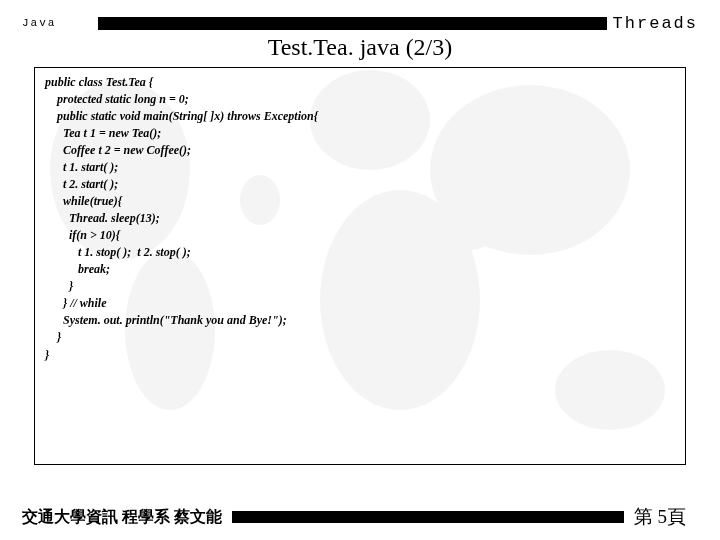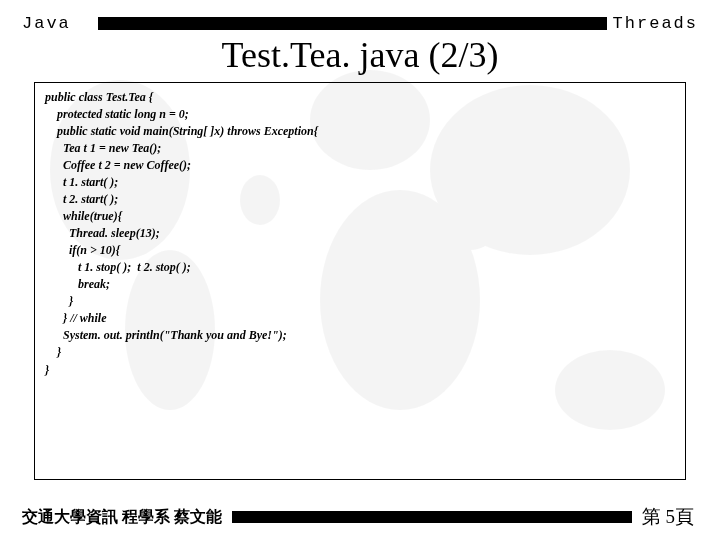--- a/index.html
+++ b/index.html
@@ -31,42 +31,42 @@
     height: 100%;
   }
   .header {
     display: flex;
     align-items: center;
     padding: 8px 22px 0 22px;
     height: 44px;
   }
   .header-left {
     font-family: "Courier New", Courier, monospace;
-    font-size: 17px;
+    font-size: 11px;
     letter-spacing: 2px;
     width: 70px;
     flex: 0 0 auto;
     padding-bottom: 14px;
   }
   .header-bar {
     flex: 1 1 auto;
     height: 13px;
     background: #000000;
     margin: 0 6px 14px 6px;
   }
   .header-right {
     font-family: "Courier New", Courier, monospace;
     font-size: 17px;
     letter-spacing: 2px;
     flex: 0 0 auto;
     padding-bottom: 14px;
   }
   .title {
     text-align: center;
-    font-size: 36px;
+    font-size: 24px;
     font-family: "Times New Roman", serif;
     margin-top: -18px;
     margin-bottom: 6px;
   }
   .code-box {
     margin: 0 34px;
     border: 1px solid #000;
     background: rgba(255,255,255,0.0);
     padding: 6px 10px 6px 10px;
     height: 398px;
@@ -79,21 +79,21 @@
     font-weight: bold;
     font-size: 12px;
     line-height: 1.42;
     white-space: pre;
     font-style: italic;
   }
   .footer {
     position: absolute;
     bottom: 10px;
     left: 0;
-    right: 4px;
+    right: 12px;
     display: flex;
     align-items: center;
     padding: 0 22px;
   }
   .footer-left {
     font-size: 16px;
     font-weight: bold;
     flex: 0 0 auto;
     white-space: nowrap;
   }

